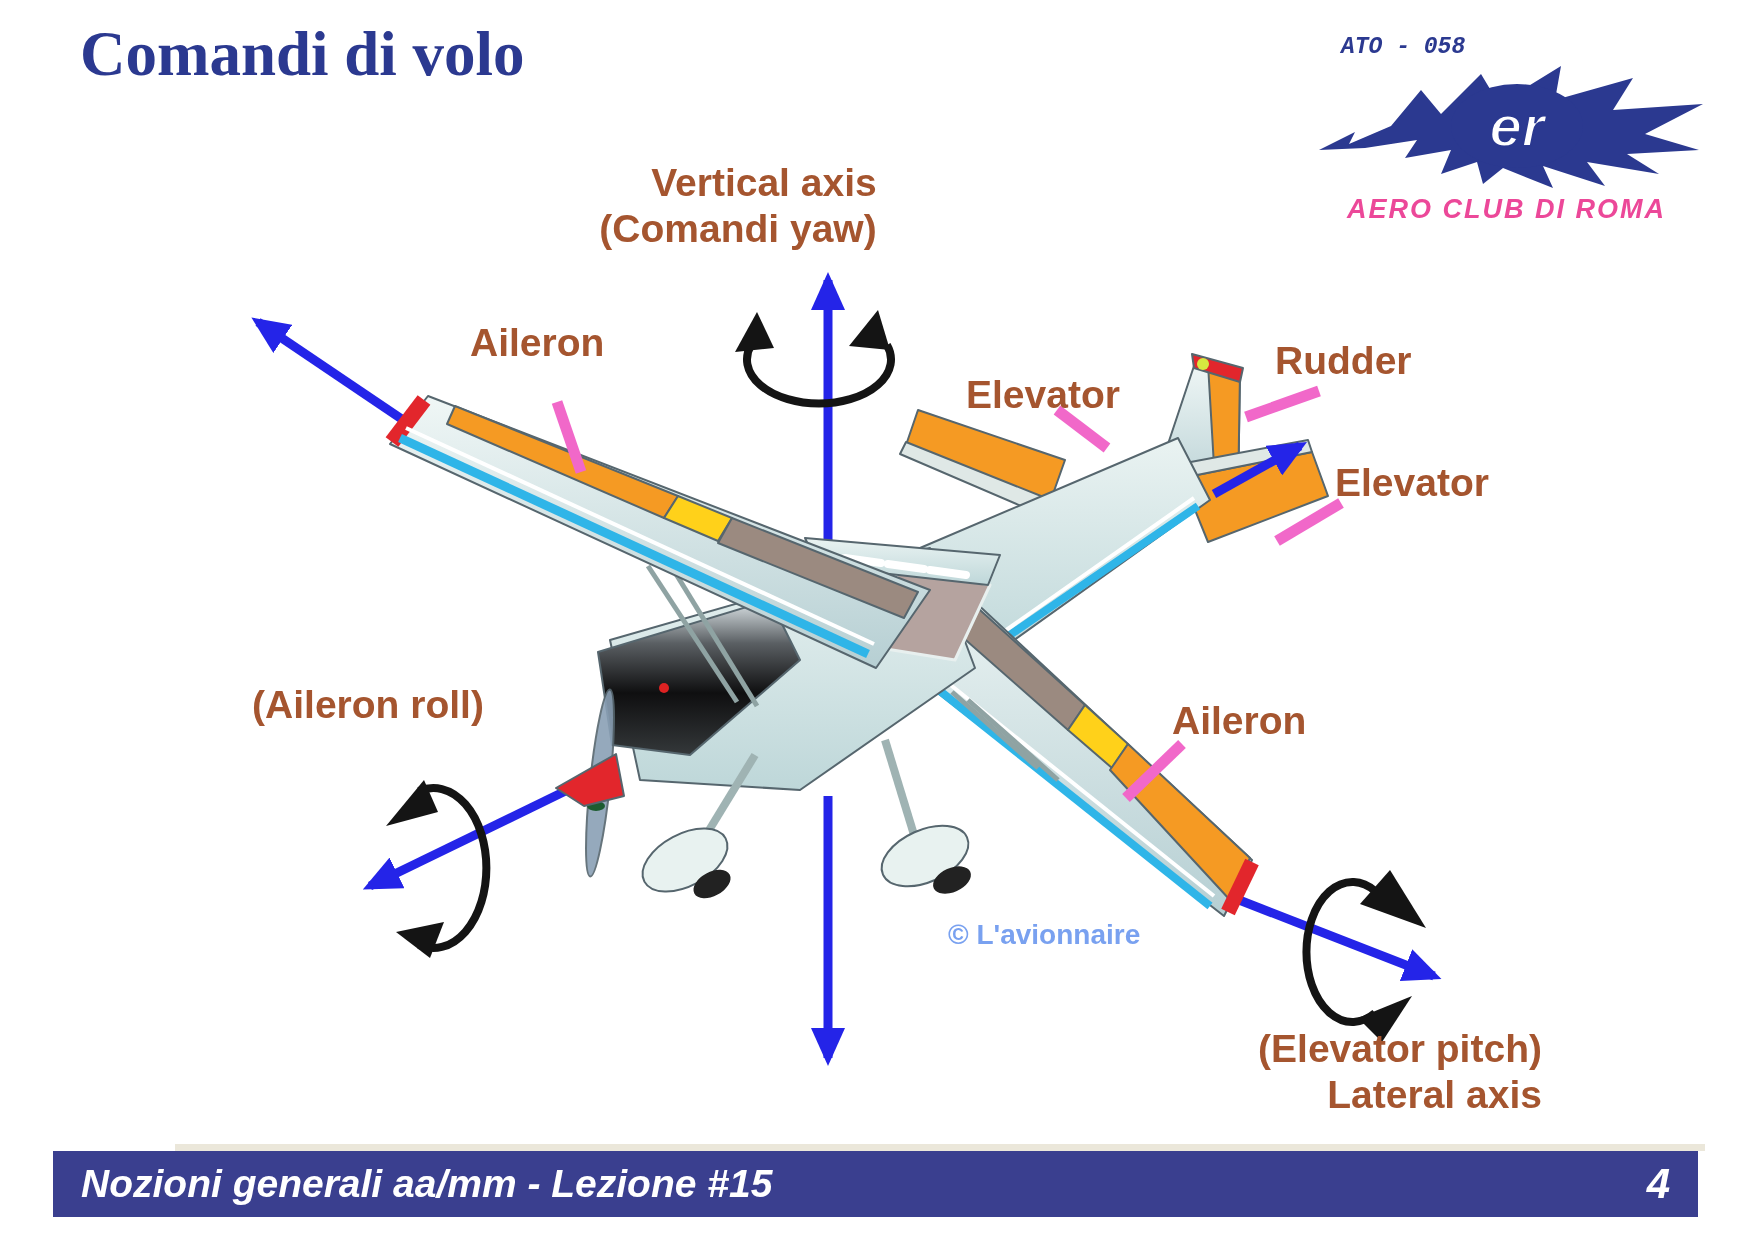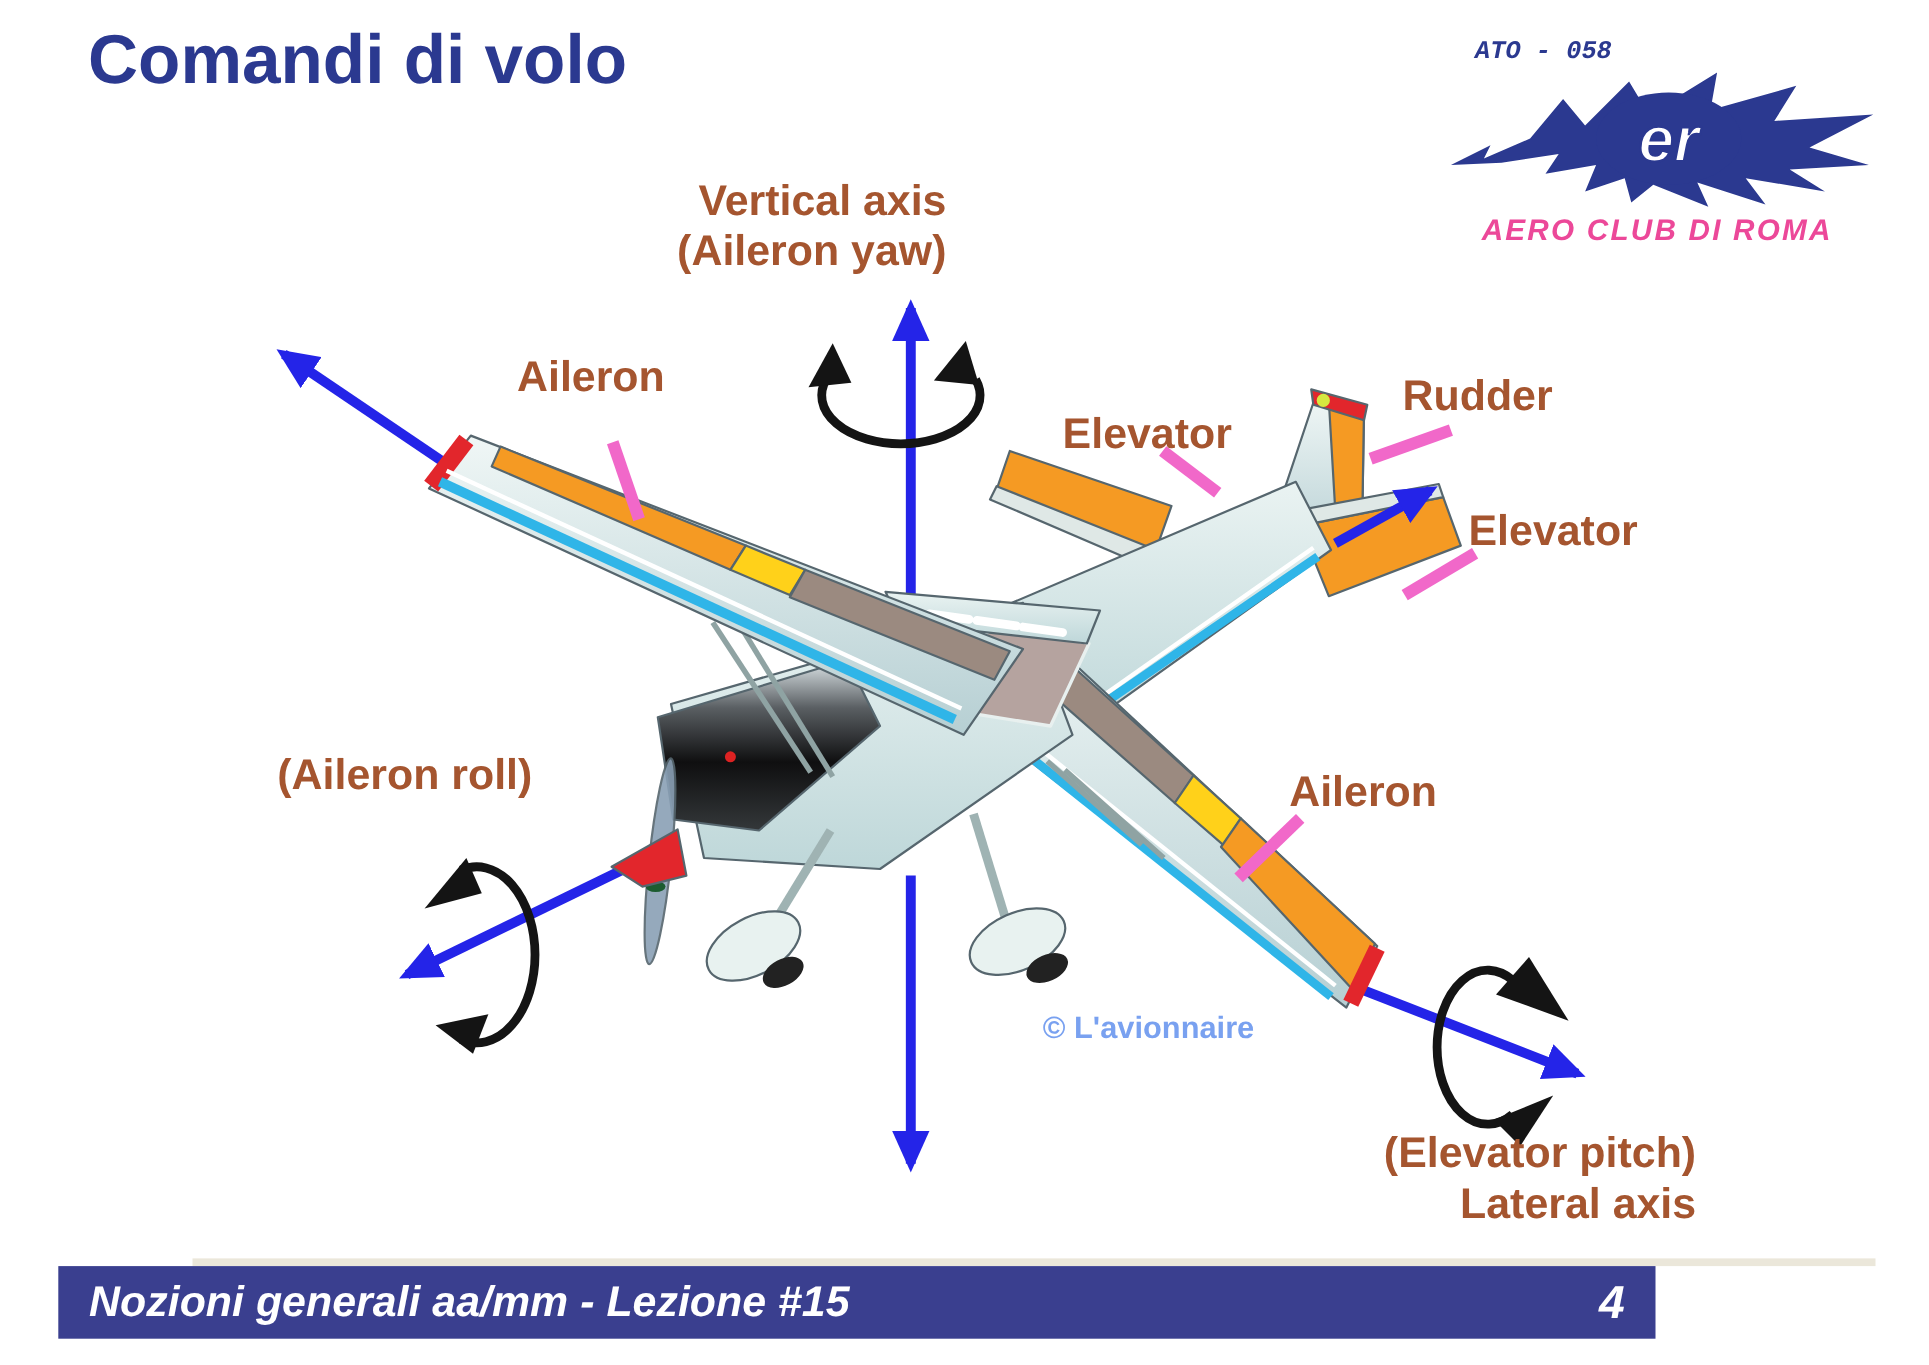--- a/index.html
+++ b/index.html
@@ -1,37 +1,37 @@
 <!DOCTYPE html>
 <html><head>
 <meta charset="utf-8">
 <style>
   html,body{margin:0;padding:0;background:#ffffff;}
   .slide{position:relative;width:1754px;height:1241px;background:#ffffff;overflow:hidden;
          font-family:"Liberation Sans",sans-serif;}
   .title{position:absolute;left:80px;top:18px;font-size:63px;font-weight:bold;
-         color:#2B3990;letter-spacing:0;white-space:nowrap;}
+         color:#2B3990;letter-spacing:0;white-space:nowrap;font-family:Liberation Serif, serif;}
   
   .logo{position:absolute;left:1305px;top:28px;width:415px;height:200px;}
   .logo .ato{position:absolute;left:36px;top:6px;font-size:23px;font-weight:bold;
              font-style:italic;color:#2B3990;white-space:nowrap;font-family:Liberation Mono, monospace;}
   .logo .eagle{position:absolute;left:0px;top:34px;width:410px;height:130px;}
   .logo .club{position:absolute;left:42px;top:166px;font-size:27px;font-weight:bold;
               font-style:italic;color:#ec4899;letter-spacing:2px;white-space:nowrap;}
   
   .lbl{position:absolute;font-size:39px;font-weight:bold;color:#A5552F;
        line-height:1.18;white-space:nowrap;z-index:5;}
   .two-line{transform:translateX(-50%);text-align:right;}
   .watermark{position:absolute;left:948px;top:874px;font-size:28px;font-weight:bold;
              color:#79A1F0;z-index:5;white-space:nowrap;margin-top:45px;}
   .diagram-svg{position:absolute;left:0;top:0;width:1754px;height:1241px;z-index:1;}
   
   .footer-accent{position:absolute;left:175px;top:1144px;width:1530px;height:7px;
                  background:#EBE7DA;}
-  .footer-bar{position:absolute;left:53px;top:1151px;width:1452px;height:66px;
+  .footer-bar{position:absolute;left:53px;top:1151px;width:1645px;height:66px;
               background:#3A3F8F;color:#ffffff;}
   .footer-bar .lesson{position:absolute;left:28px;top:0;line-height:66px;
               font-size:39px;font-weight:bold;font-style:italic;white-space:nowrap;}
   .footer-bar .page{position:absolute;right:28px;top:0;line-height:66px;
               font-size:42px;font-weight:bold;font-style:italic;}
 </style>
 </head>
 <body>
 
 <div class="slide">
@@ -180,21 +180,21 @@
       <path d="M557,402 L581,472"></path>
       <path d="M1057,410 L1107,448"></path>
       <path d="M1246,417 L1319,391"></path>
       <path d="M1341,503 L1277,541"></path>
       <path d="M1182,744 L1126,798"></path>
     </g>
   </svg>
 
   <div class="lbl two-line" style="left:738px;top:160px">
     <div>Vertical axis</div>
-    <div>(Aileron yaw)</div>
+    <div>(Comandi yaw)</div>
   </div>
   <div class="lbl" style="left:470px;top:320px">Aileron</div>
   <div class="lbl" style="left:966px;top:372px">Elevator</div>
   <div class="lbl" style="left:1275px;top:338px">Rudder</div>
   <div class="lbl" style="left:1335px;top:460px">Elevator</div>
   <div class="lbl two-line" style="left:368px;top:682px">
     <div>(Aileron roll)</div>
   </div>
   <div class="lbl" style="left:1172px;top:698px">Aileron</div>
   <div class="lbl two-line" style="left:1400px;top:1026px">

